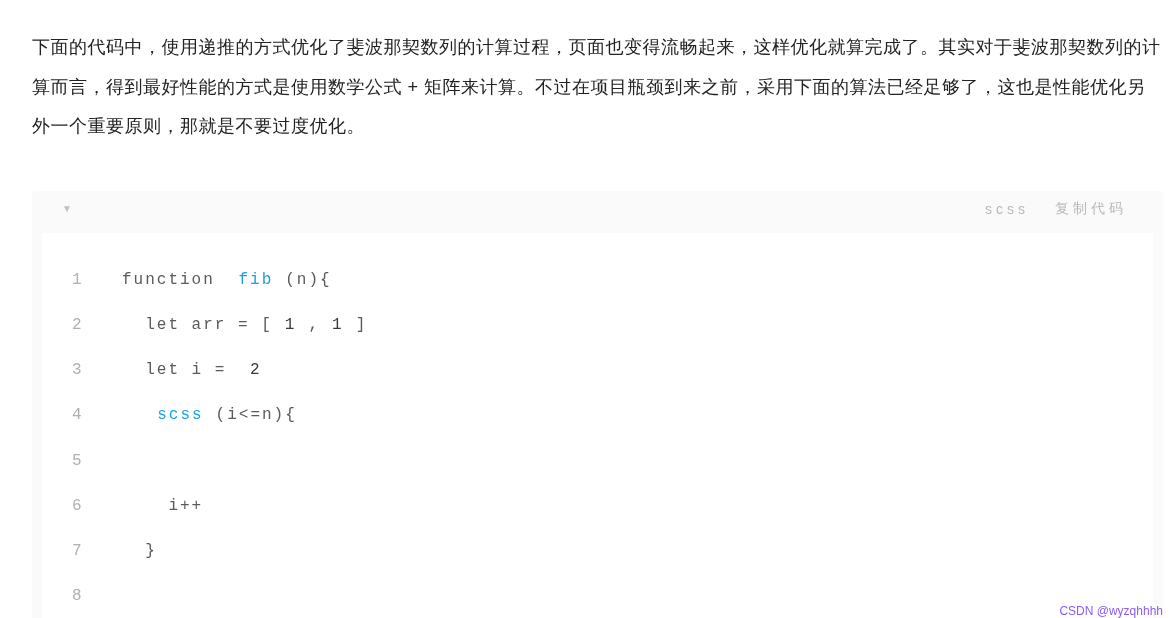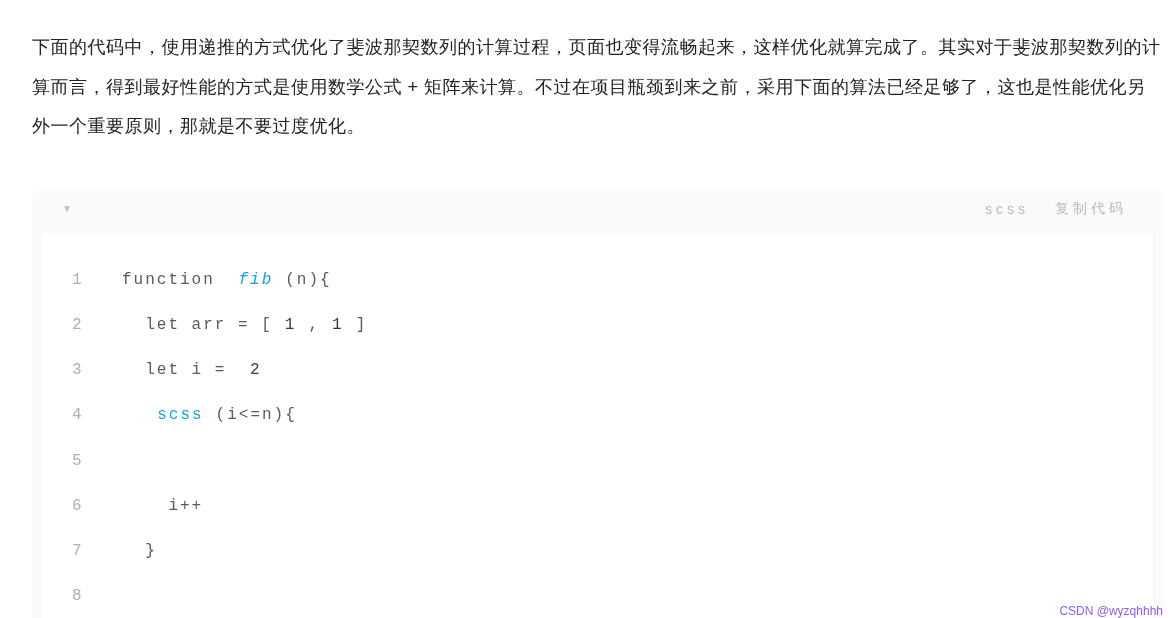--- a/index.html
+++ b/index.html
@@ -70,21 +70,20 @@
     }
     .line-content {
       color: #5a5a5a;
       white-space: pre;
     }
     .keyword {
       color: #1aa0e0;
     }
     .identifier {
       color: #1aa0e0;
-      font-style: italic;
     }
     .number {
       color: #3a3a3a;
     }
     .watermark {
       position: absolute;
       bottom: 6px;
       right: 14px;
       font-size: 12px;
       color: #8b5cf6;

